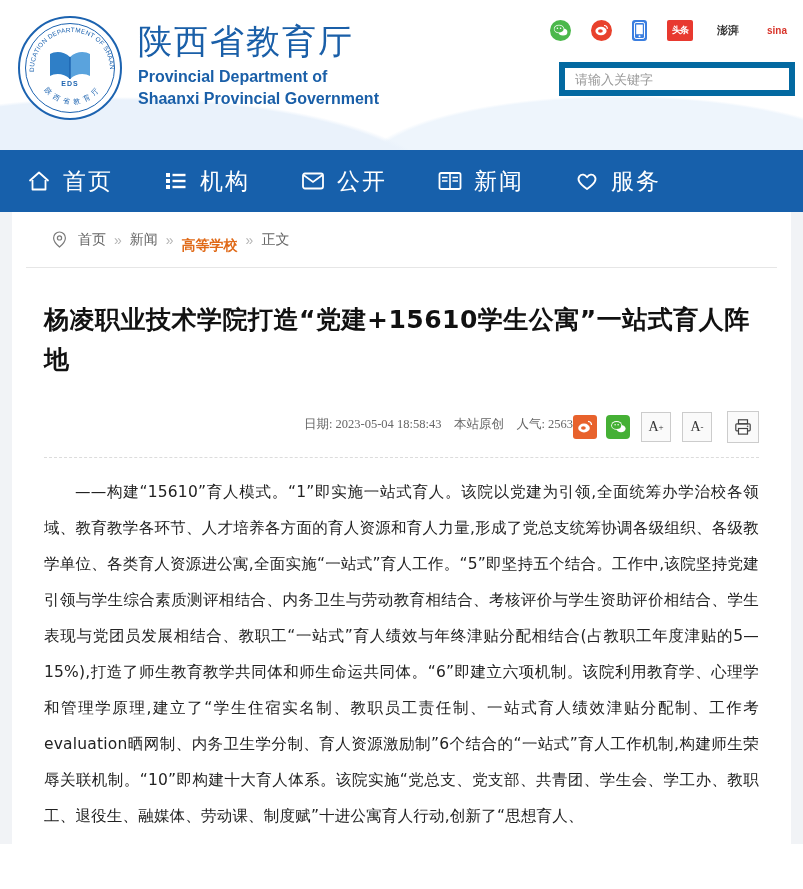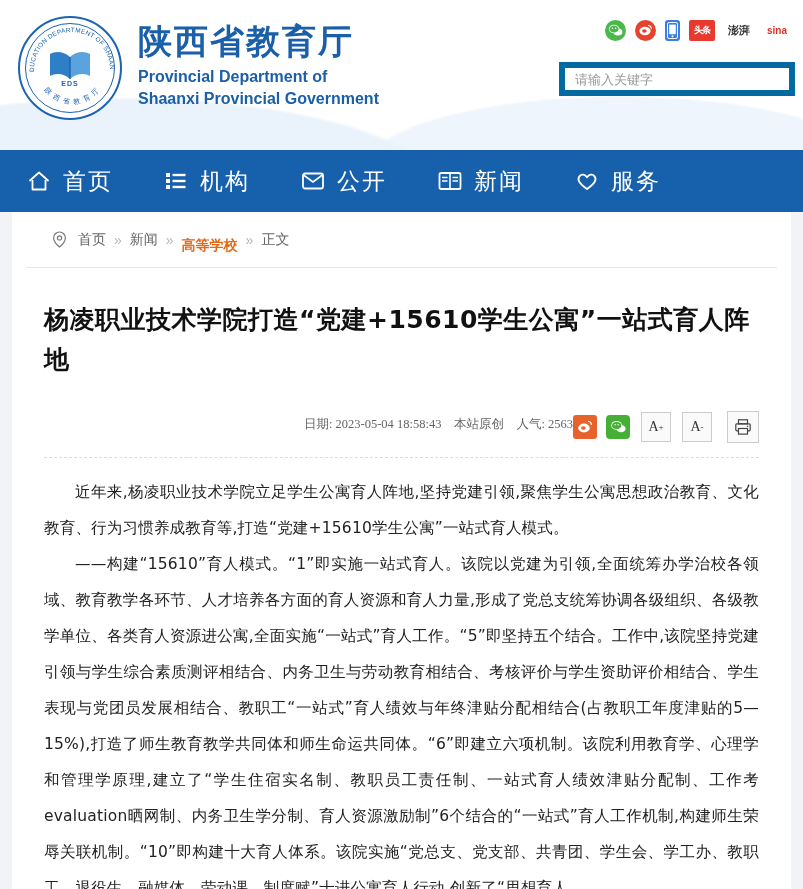--- a/index.html
+++ b/index.html
@@ -64,21 +64,21 @@
     letter-spacing: 1px;
     font-weight: bold;
   }
   .title-block {
     position: absolute;
     left: 138px; top: 20px;
   }
   .title-cn {
     font-family: "DejaVu Sans", "Liberation Sans", sans-serif;
     font-size: 34px;
-    font-weight: bold;
+    font-weight: normal;
     color: #1a5fa8;
     letter-spacing: 2px;
     line-height: 42px;
   }
   .title-en1 {
     font-size: 16px;
     font-weight: bold;
     color: #1a5fa8;
     line-height: 22px;
     margin-top: 4px;
@@ -88,21 +88,21 @@
     font-weight: bold;
     color: #1a5fa8;
     line-height: 22px;
   }
 
   .social-row {
     position: absolute;
     right: 12px; top: 20px;
     display: flex;
     align-items: center;
-    gap: 9px;
+    gap: 20px;
   }
   .social-ico {
     width: 21px; height: 21px;
     border-radius: 4px;
     display: flex; align-items: center; justify-content: center;
     font-size: 10px; color: #fff;
     font-weight: bold;
   }
   .ico-wechat { background: #4bb84b; border-radius: 50%; font-size: 12px; }
   .ico-weibo { background: #e8412c; border-radius: 50%; }
@@ -418,19 +418,18 @@
               <rect x="4.5" y="1.8" width="9" height="4" stroke="#444" stroke-width="1.2" fill="none"></rect>
               <rect x="1.8" y="5.8" width="14.4" height="7" rx="1" stroke="#444" stroke-width="1.2" fill="none"></rect>
               <rect x="4.5" y="10.5" width="9" height="5.6" stroke="#444" stroke-width="1.2" fill="#fff"></rect>
               <circle cx="13.6" cy="8.2" r="0.8" fill="#444"></circle>
             </svg>
           </div>
         </div>
       </div>
 
       <div class="body-text">
-        <p>近年来,杨凌职业技术学院立足学生公寓育人阵地,坚持党建引领,聚焦学生公寓思想政治教育、文化教育、行为习惯养成教育等,打造“党建+15610学生公寓”一站式育人模式。</p>
         <p class="second">——构建“15610”育人模式。“1”即实施一站式育人。该院以党建为引领,全面统筹办学治校各领域、教育教学各环节、人才培养各方面的育人资源和育人力量,形成了党总支统筹协调各级组织、各级教学单位、各类育人资源进公寓,全面实施“一站式”育人工作。“5”即坚持五个结合。工作中,该院坚持党建引领与学生综合素质测评相结合、内务卫生与劳动教育相结合、考核评价与学生资助评价相结合、学生表现与党团员发展相结合、教职工“一站式”育人绩效与年终津贴分配相结合(占教职工年度津贴的5—15%),打造了师生教育教学共同体和师生命运共同体。“6”即建立六项机制。该院利用教育学、心理学和管理学原理,建立了“学生住宿实名制、教职员工责任制、一站式育人绩效津贴分配制、工作考evaluation晒网制、内务卫生学分制、育人资源激励制”6个结合的“一站式”育人工作机制,构建师生荣辱关联机制。“10”即构建十大育人体系。该院实施“党总支、党支部、共青团、学生会、学工办、教职工、退役生、融媒体、劳动课、制度赋”十进公寓育人行动,创新了“思想育人、</p>
       </div>
     </div>
 
   </div>
 </div>
 
 </body></html>

